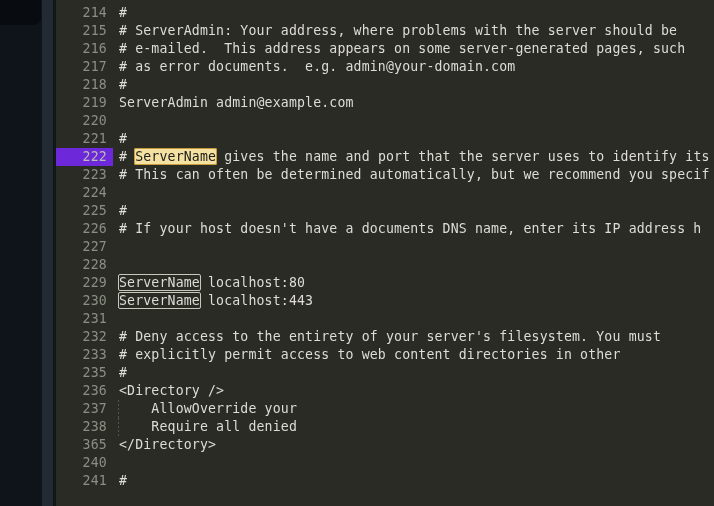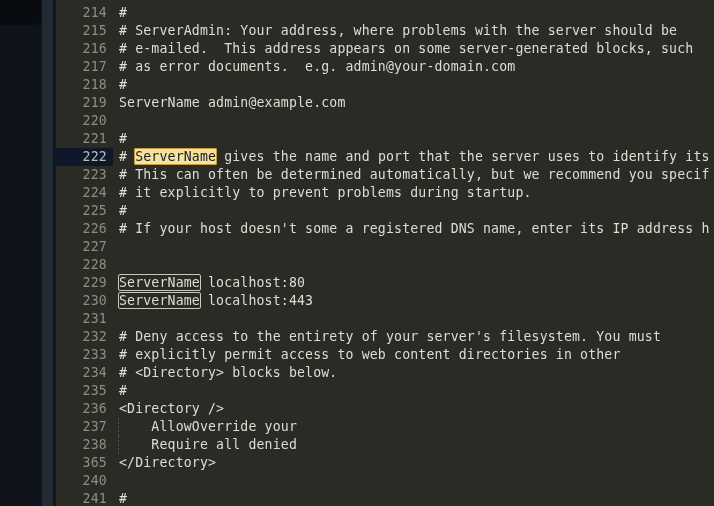--- a/index.html
+++ b/index.html
@@ -83,21 +83,21 @@
     width: 57px;
     height: 18px;
     text-align: right;
     padding-right: 6px;
     box-sizing: border-box;
     color: #8a8f84;
     font-size: 13.2px;
     letter-spacing: .2px;
   }
   .row.active .gutter {
-    background: #0f172a;
+    background: #6d28d9;
     color: #b9bdb0;
   }
   .row .content {
     position: absolute;
     left: 63px;
     top: 0;
     height: 18px;
     color: #ddddd6;
     letter-spacing: .15px;
   }
@@ -144,39 +144,38 @@
   </div>
 
   <div class="rail-a"></div>
   <div class="rail-b"></div>
 
   <div class="editor">
     <div class="code-surface" id="code-surface">
         <div class="row"><div class="gutter">213</div><div class="content"></div></div>
         <div class="row"><div class="gutter">214</div><div class="content"><span>#</span></div></div>
         <div class="row"><div class="gutter">215</div><div class="content"><span># ServerAdmin: Your address, where problems with the server should be</span></div></div>
-        <div class="row"><div class="gutter">216</div><div class="content"><span># e-mailed.  This address appears on some server-generated blocks, such</span></div></div>
+        <div class="row"><div class="gutter">216</div><div class="content"><span># e-mailed.  This address appears on some server-generated pages, such</span></div></div>
         <div class="row"><div class="gutter">217</div><div class="content"><span># as error documents.  e.g. admin@your-domain.com</span></div></div>
         <div class="row"><div class="gutter">218</div><div class="content"><span>#</span></div></div>
-        <div class="row"><div class="gutter">219</div><div class="content"><span>ServerName admin@example.com</span></div></div>
+        <div class="row"><div class="gutter">219</div><div class="content"><span>ServerAdmin admin@example.com</span></div></div>
         <div class="row"><div class="gutter">220</div><div class="content"></div></div>
         <div class="row"><div class="gutter">221</div><div class="content"><span>#</span></div></div>
         <div class="row active"><div class="gutter">222</div><div class="content"><span># </span><span class="match">ServerName</span><span> gives the name and port that the server uses to identify its</span></div></div>
         <div class="row"><div class="gutter">223</div><div class="content"><span># This can often be determined automatically, but we recommend you specif</span></div></div>
-        <div class="row"><div class="gutter">224</div><div class="content"><span># it explicitly to prevent problems during startup.</span></div></div>
+        <div class="row"><div class="gutter">224</div></div>
         <div class="row"><div class="gutter">225</div><div class="content"><span>#</span></div></div>
-        <div class="row"><div class="gutter">226</div><div class="content"><span># If your host doesn't some a registered DNS name, enter its IP address h</span></div></div>
+        <div class="row"><div class="gutter">226</div><div class="content"><span># If your host doesn't have a documents DNS name, enter its IP address h</span></div></div>
         <div class="row"><div class="gutter">227</div><div class="content"></div></div>
         <div class="row"><div class="gutter">228</div><div class="content"></div></div>
         <div class="row"><div class="gutter">229</div><div class="content"><span class="match-other">ServerName</span><span> localhost:80</span></div></div>
         <div class="row"><div class="gutter">230</div><div class="content"><span class="match-other">ServerName</span><span> localhost:443</span></div></div>
         <div class="row"><div class="gutter">231</div><div class="content"></div></div>
         <div class="row"><div class="gutter">232</div><div class="content"><span># Deny access to the entirety of your server's filesystem. You must</span></div></div>
         <div class="row"><div class="gutter">233</div><div class="content"><span># explicitly permit access to web content directories in other</span></div></div>
-        <div class="row"><div class="gutter">234</div><div class="content"><span># &lt;Directory&gt; blocks below.</span></div></div>
         <div class="row"><div class="gutter">235</div><div class="content"><span>#</span></div></div>
         <div class="row"><div class="gutter">236</div><div class="content"><span>&lt;Directory /&gt;</span></div></div>
         <div class="row"><div class="gutter">237</div><div class="indent-guide"></div><div class="content"><span>    AllowOverride your</span></div></div>
         <div class="row"><div class="gutter">238</div><div class="indent-guide"></div><div class="content"><span>    Require all denied</span></div></div>
         <div class="row"><div class="gutter">365</div><div class="content"><span>&lt;/Directory&gt;</span></div></div>
         <div class="row"><div class="gutter">240</div><div class="content"></div></div>
         <div class="row"><div class="gutter">241</div><div class="content"><span>#</span></div></div>
       </div>
   </div>
 

